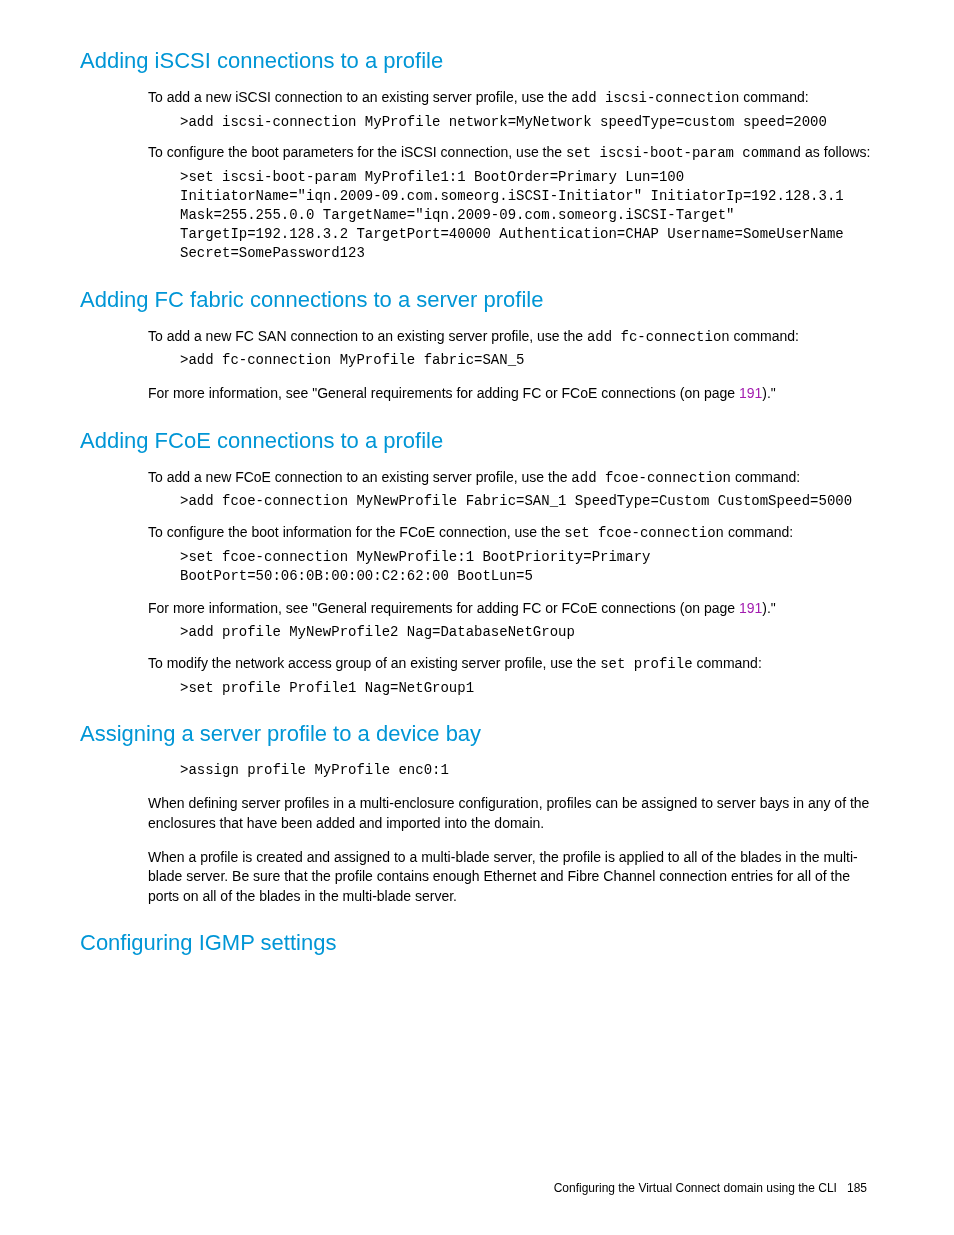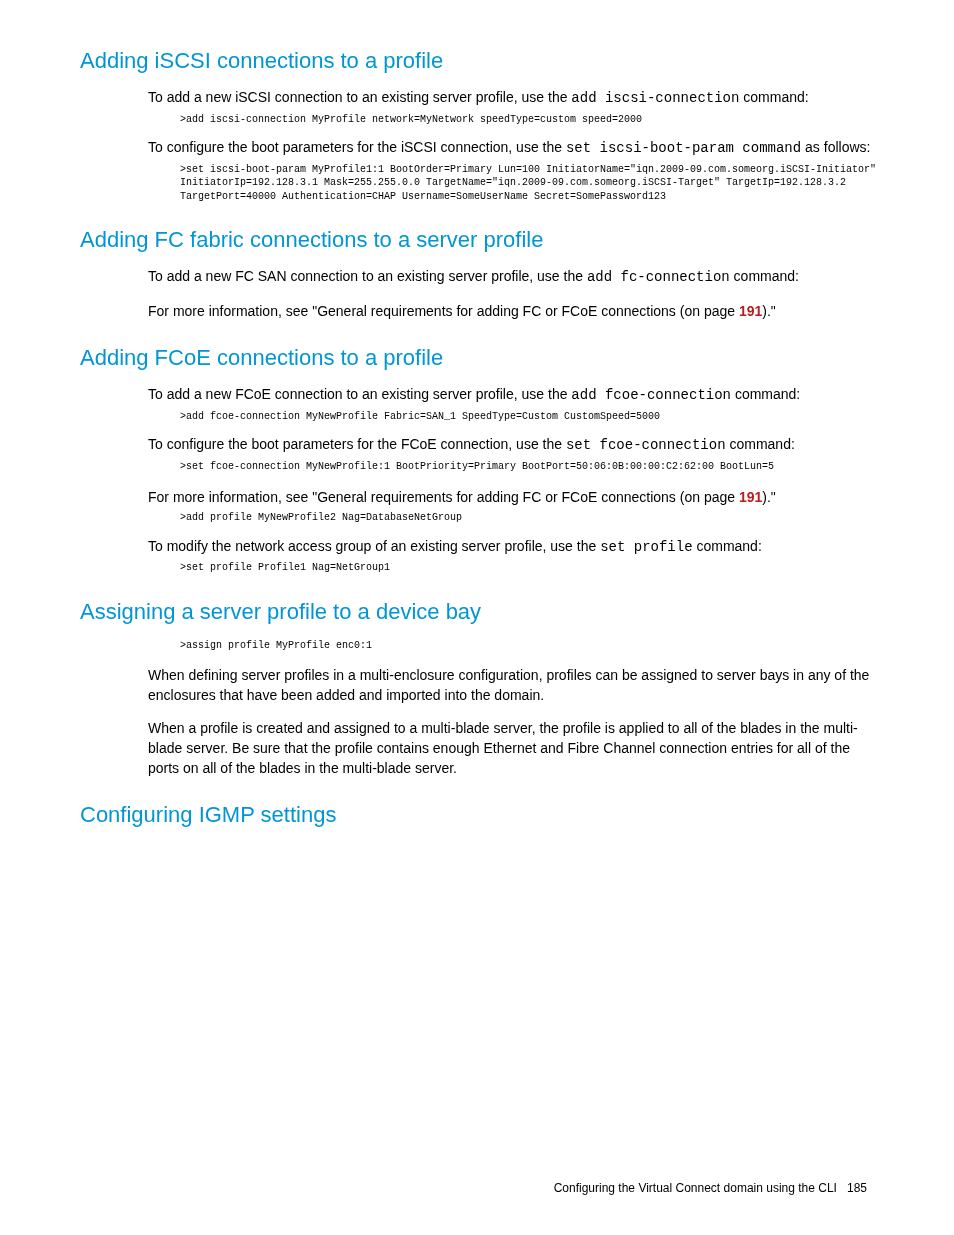--- a/index.html
+++ b/index.html
@@ -27,32 +27,31 @@
   .body-text {
     margin-left: 68px;
     margin-bottom: 4px;
     line-height: 1.4;
     font-size: 14px;
   }
   .code-block {
     font-family: "Courier New", Courier, monospace;
     margin-left: 100px;
     margin-bottom: 12px;
-    font-size: 10px;
+    font-size: 14px;
     line-height: 1.35;
     white-space: pre-wrap;
     word-break: break-word;
   }
   .inline-code {
     font-family: "Courier New", Courier, monospace;
     text-align: center;
   }
   .link {
-    color: #b91c1c;
-    font-weight: bold;
+    color: #a21caf;
   }
   .section-gap {
     margin-top: 24px;
   }
   .para-gap {
     margin-top: 14px;
   }
   .footer {
     position: absolute;
     bottom: 40px;
@@ -72,31 +71,32 @@
   <div class="code-block">&gt;add iscsi-connection MyProfile network=MyNetwork speedType=custom speed=2000</div>
   <div class="body-text">
     <span>To configure the boot parameters for the iSCSI connection, use the </span><span class="inline-code">set iscsi-boot-param command</span><span> as follows:</span>
   </div>
   <div class="code-block">&gt;set iscsi-boot-param MyProfile1:1 BootOrder=Primary Lun=100 InitiatorName="iqn.2009-09.com.someorg.iSCSI-Initiator" InitiatorIp=192.128.3.1 Mask=255.255.0.0 TargetName="iqn.2009-09.com.someorg.iSCSI-Target" TargetIp=192.128.3.2 TargetPort=40000 Authentication=CHAP Username=SomeUserName Secret=SomePassword123</div>
 
   <h2 class="section-gap">Adding FC fabric connections to a server profile</h2>
   <div class="body-text">
     <span>To add a new FC SAN connection to an existing server profile, use the </span><span class="inline-code">add fc-connection</span><span> command:</span>
   </div>
+  <div class="code-block">&gt;add fc-connection MyProfile fabric=SAN_5</div>
   <div class="body-text para-gap">
     <span>For more information, see "General requirements for adding FC or FCoE connections (on page </span><span class="link">191</span><span>)."</span>
   </div>
 
   <h2 class="section-gap">Adding FCoE connections to a profile</h2>
   <div class="body-text">
     <span>To add a new FCoE connection to an existing server profile, use the </span><span class="inline-code">add fcoe-connection</span><span> command:</span>
   </div>
   <div class="code-block">&gt;add fcoe-connection MyNewProfile Fabric=SAN_1 SpeedType=Custom CustomSpeed=5000</div>
   <div class="body-text">
-    <span>To configure the boot parameters for the FCoE connection, use the </span><span class="inline-code">set fcoe-connection</span><span> command:</span>
+    <span>To configure the boot information for the FCoE connection, use the </span><span class="inline-code">set fcoe-connection</span><span> command:</span>
   </div>
   <div class="code-block">&gt;set fcoe-connection MyNewProfile:1 BootPriority=Primary BootPort=50:06:0B:00:00:C2:62:00 BootLun=5</div>
   <div class="body-text para-gap">
     <span>For more information, see "General requirements for adding FC or FCoE connections (on page </span><span class="link">191</span><span>)."</span>
   </div>
 
   <div class="code-block">&gt;add profile MyNewProfile2 Nag=DatabaseNetGroup</div>
   <div class="body-text">
     <span>To modify the network access group of an existing server profile, use the </span><span class="inline-code">set profile</span><span> command:</span>
   </div>

